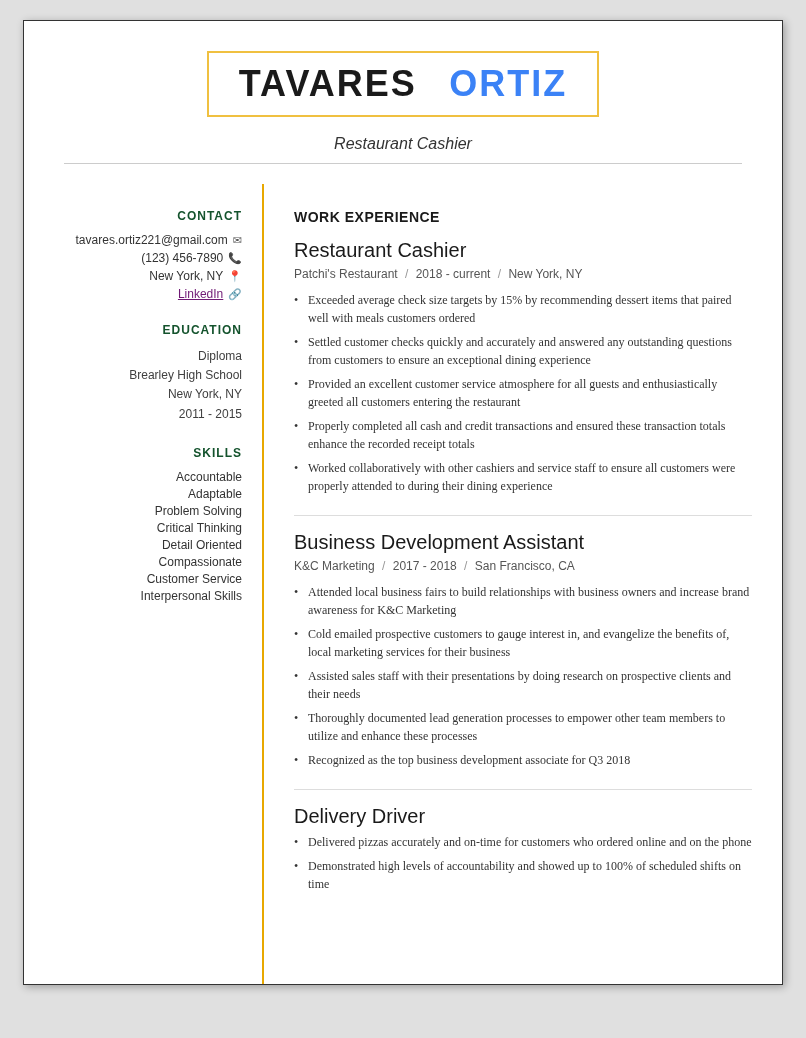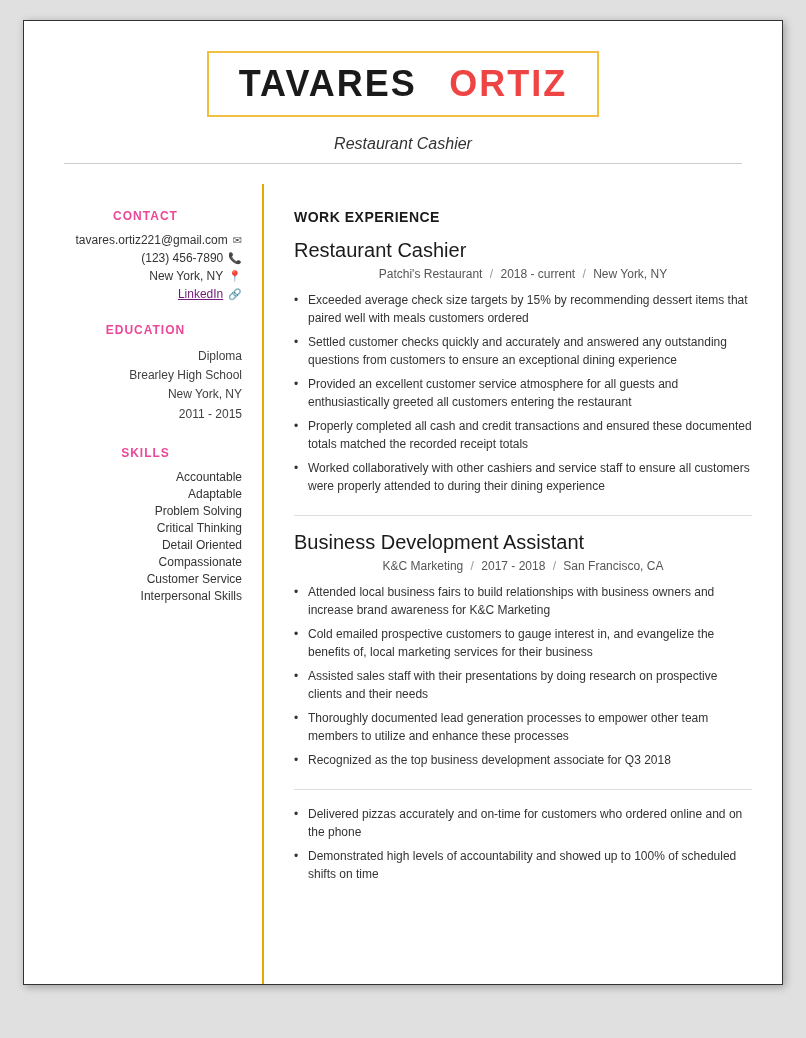--- a/index.html
+++ b/index.html
@@ -32,21 +32,21 @@
       font-size: 36px;
       font-weight: 900;
       color: #1a1a1a;
       letter-spacing: 2px;
       text-transform: uppercase;
       text-align: right;
     }
     .name-last {
       font-size: 36px;
       font-weight: 900;
-      color: #ef4444;
+      color: #3b82f6;
       letter-spacing: 2px;
       text-transform: uppercase;
       margin-left: 28px;
     }
     .job-title {
       font-size: 16px;
       color: #333;
       font-style: italic;
       margin-top: 8px;
       margin-bottom: 10px;
@@ -67,25 +67,24 @@
       border-right: 2px solid #e8a800;
       text-align: right;
     }
     .right-col {
       flex: 1;
       padding: 25px 30px;
     }
     .section-heading {
       font-size: 12px;
       font-weight: 900;
-      color: #ec4899;
+      color: #14532d;
       letter-spacing: 1px;
       text-transform: uppercase;
       margin-bottom: 10px;
-      text-align: center;
     }
     .contact-item {
       font-size: 12px;
       color: #333;
       margin-bottom: 4px;
       display: flex;
       align-items: center;
       justify-content: flex-end;
       gap: 5px;
     }
@@ -122,30 +121,30 @@
     .job-title-main {
       font-size: 20px;
       font-weight: 300;
       color: #1a1a1a;
       margin-bottom: 5px;
     }
     .job-meta {
       font-size: 12px;
       color: #555;
       margin-bottom: 10px;
-      text-align: center;
     }
     .job-meta span {
       margin: 0 4px;
       color: #999;
     }
     .bullet-list {
       list-style: none;
       margin-bottom: 16px;
       padding-left: 0;
+      font-family: Liberation Serif, serif;
     }
     .bullet-list li {
       font-size: 12px;
       color: #333;
       line-height: 1.5;
       padding-left: 14px;
       position: relative;
       margin-bottom: 6px;
     }
     .bullet-list li::before {
@@ -228,38 +227,39 @@
     <div class="right-col">
       <div class="work-heading">WORK EXPERIENCE</div>
       <div id="jobs-container">
           <div class="job-block">
             <div class="job-title-main">Restaurant Cashier</div>
             <div class="job-meta">Patchi's Restaurant <span>/</span> 2018 - current <span>/</span> New York, NY</div>
             <ul class="bullet-list">
               <li>Exceeded average check size targets by 15% by recommending dessert items that paired well with meals customers ordered</li>
               <li>Settled customer checks quickly and accurately and answered any outstanding questions from customers to ensure an exceptional dining experience</li>
               <li>Provided an excellent customer service atmosphere for all guests and enthusiastically greeted all customers entering the restaurant</li>
-              <li>Properly completed all cash and credit transactions and ensured these documented totals matched the recorded receipt totals</li>
+              <li>Properly completed all cash and credit transactions and ensured these transaction totals enhance the recorded receipt totals</li>
               <li>Worked collaboratively with other cashiers and service staff to ensure all customers were properly attended to during their dining experience</li>
             </ul>
           </div>
           <div class="job-block">
             <hr class="section-divider">
             <div class="job-title-main">Business Development Assistant</div>
             <div class="job-meta">K&amp;C Marketing <span>/</span> 2017 - 2018 <span>/</span> San Francisco, CA</div>
             <ul class="bullet-list">
               <li>Attended local business fairs to build relationships with business owners and increase brand awareness for K&amp;C Marketing</li>
               <li>Cold emailed prospective customers to gauge interest in, and evangelize the benefits of, local marketing services for their business</li>
               <li>Assisted sales staff with their presentations by doing research on prospective clients and their needs</li>
               <li>Thoroughly documented lead generation processes to empower other team members to utilize and enhance these processes</li>
               <li>Recognized as the top business development associate for Q3 2018</li>
             </ul>
           </div>
           <div class="job-block">
             <hr class="section-divider">
+            <div class="job-title-main">Delivery Driver</div>
             <ul class="bullet-list">
               <li>Delivered pizzas accurately and on-time for customers who ordered online and on the phone</li>
               <li>Demonstrated high levels of accountability and showed up to 100% of scheduled shifts on time</li>
             </ul>
           </div>
         </div>
     </div>
 
   </div>
 </div>

